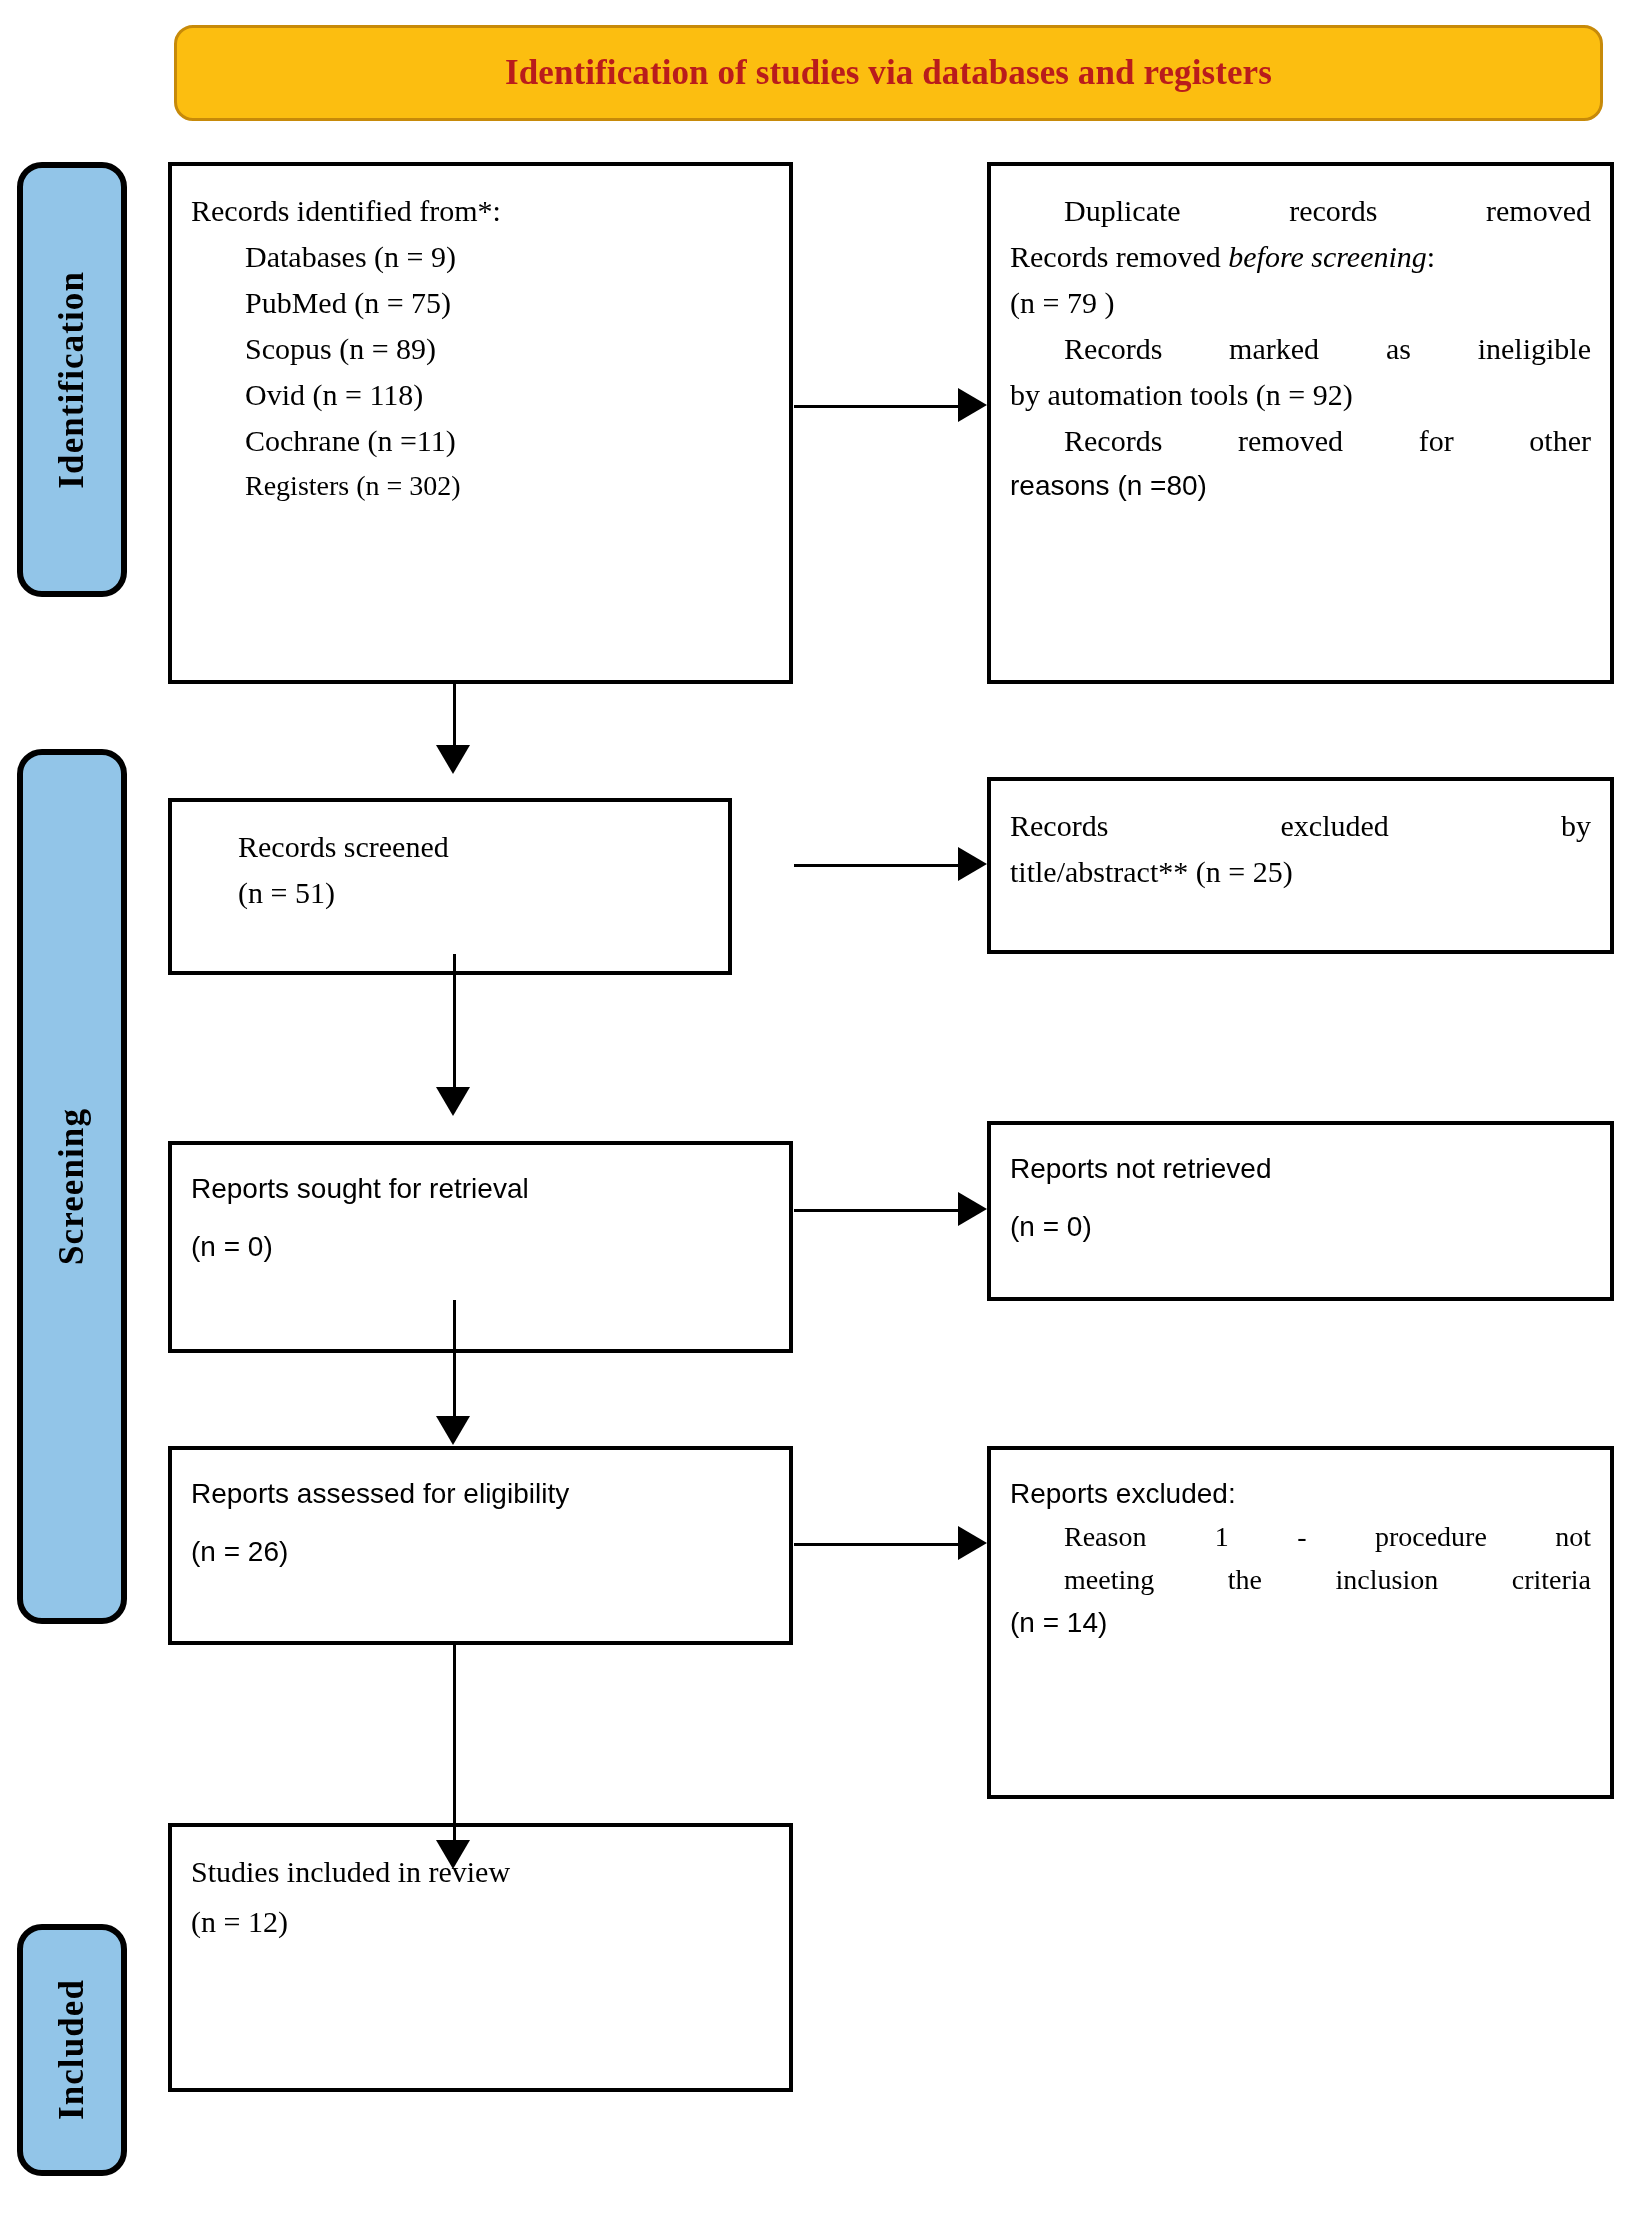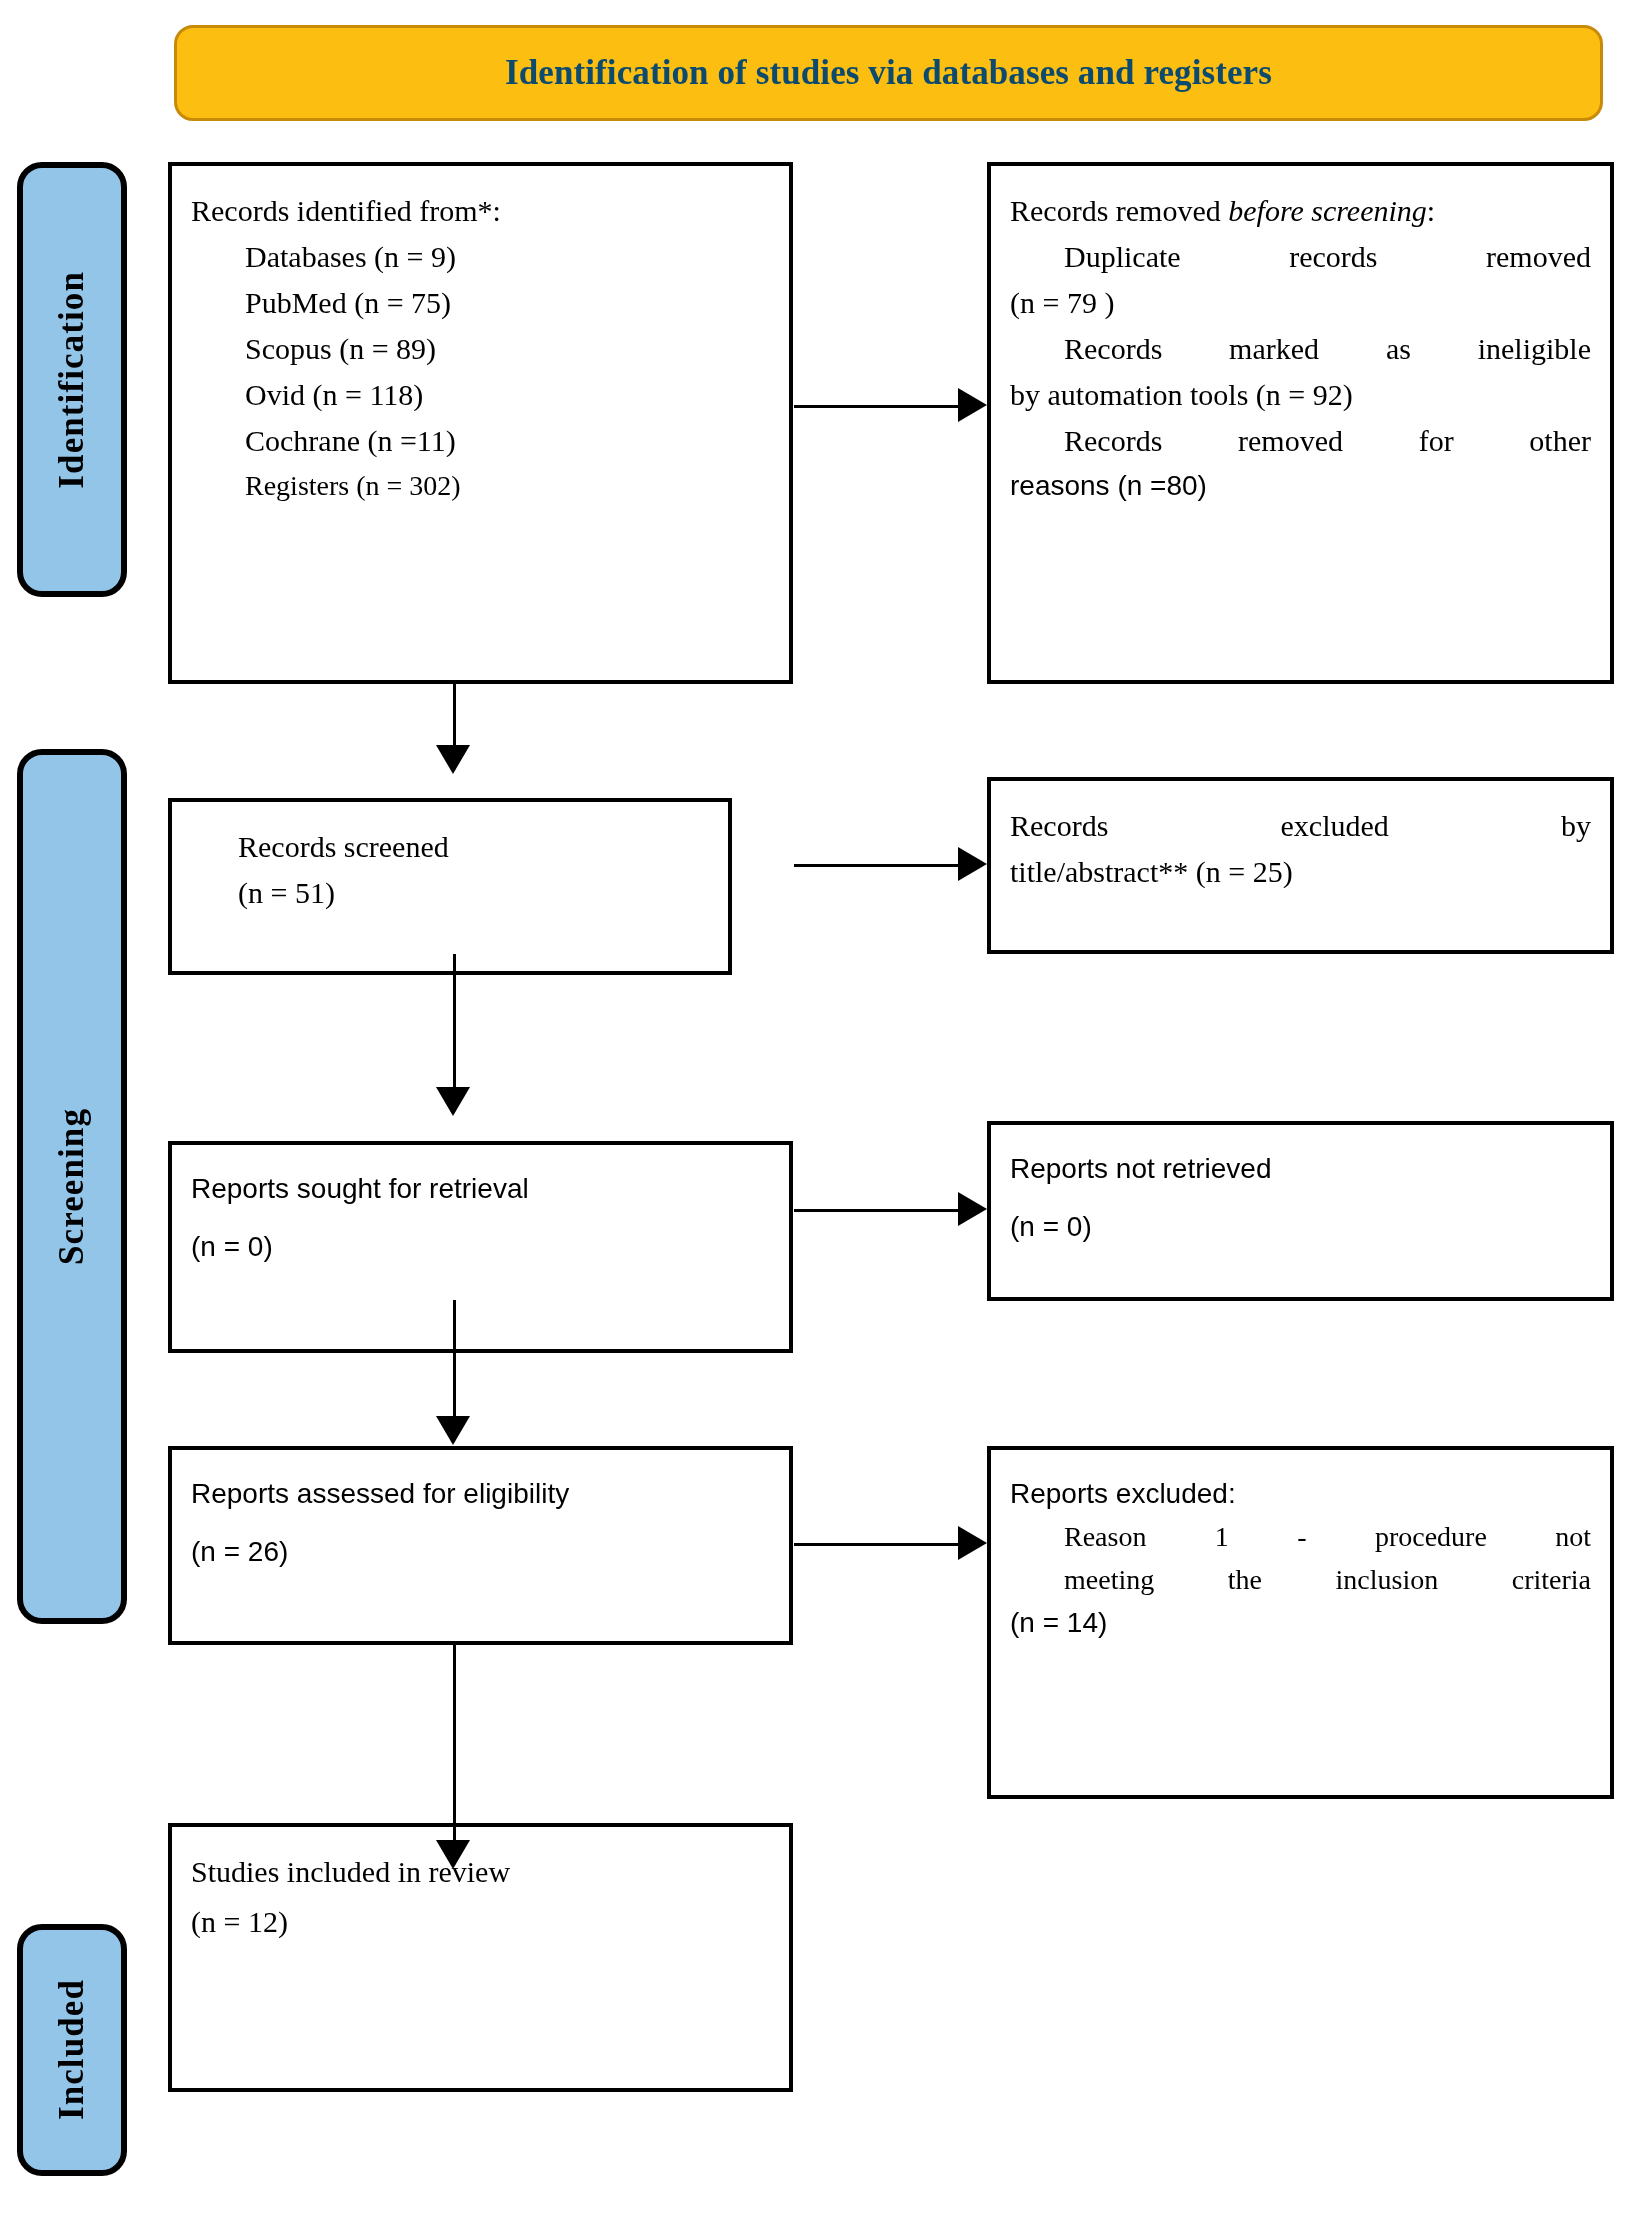--- a/index.html
+++ b/index.html
@@ -8,21 +8,21 @@
 
   .stage{position:absolute;left:0;top:0;width:1644px;height:2227px;}
 
   
   .banner{
     position:absolute;left:174px;top:25px;width:1429px;height:96px;
     background:#FCBE10;border:3.9px solid #C78A09;border-radius:19px;
     box-sizing:border-box;
     display:flex;align-items:center;justify-content:center;
   }
-  .banner-title{font-size:35px;font-weight:bold;letter-spacing:0.1px;color:#0c4a6e;}
+  .banner-title{font-size:35px;font-weight:bold;letter-spacing:0.1px;color:#b91c1c;}
 
   
   .stage-tab{
     position:absolute;left:17px;width:110px;
     background:#92C5E8;border:6.2px solid #000;border-radius:25px;
     box-sizing:border-box;
     display:flex;align-items:center;justify-content:center;
   }
   .stage-tab span{
     writing-mode:vertical-rl;transform:rotate(180deg);
@@ -93,22 +93,22 @@
       <p class="ln indent">PubMed (n = 75)</p>
       <p class="ln indent">Scopus (n = 89)</p>
       <p class="ln indent">Ovid (n = 118)</p>
       <p class="ln indent">Cochrane (n =11)</p>
       <p class="ln indent sans">Registers (n = 302)</p>
     </div>
   </div>
 
   <div class="fbox" id="box-removed">
     <div class="body">
+      <p class="ln indent just">Duplicate records removed</p>
       <p class="ln"><span>Records removed </span><span class="ital">before screening</span><span>:</span></p>
-      <p class="ln indent just">Duplicate records removed</p>
       <p class="ln">(n = 79 )</p>
       <p class="ln indent just">Records marked as ineligible</p>
       <p class="ln">by automation tools (n = 92)</p>
       <p class="ln indent just">Records removed for other</p>
       <p class="ln sans">reasons (n =80)</p>
     </div>
   </div>
 
   <div class="fbox" id="box-screened">
     <div class="body">

